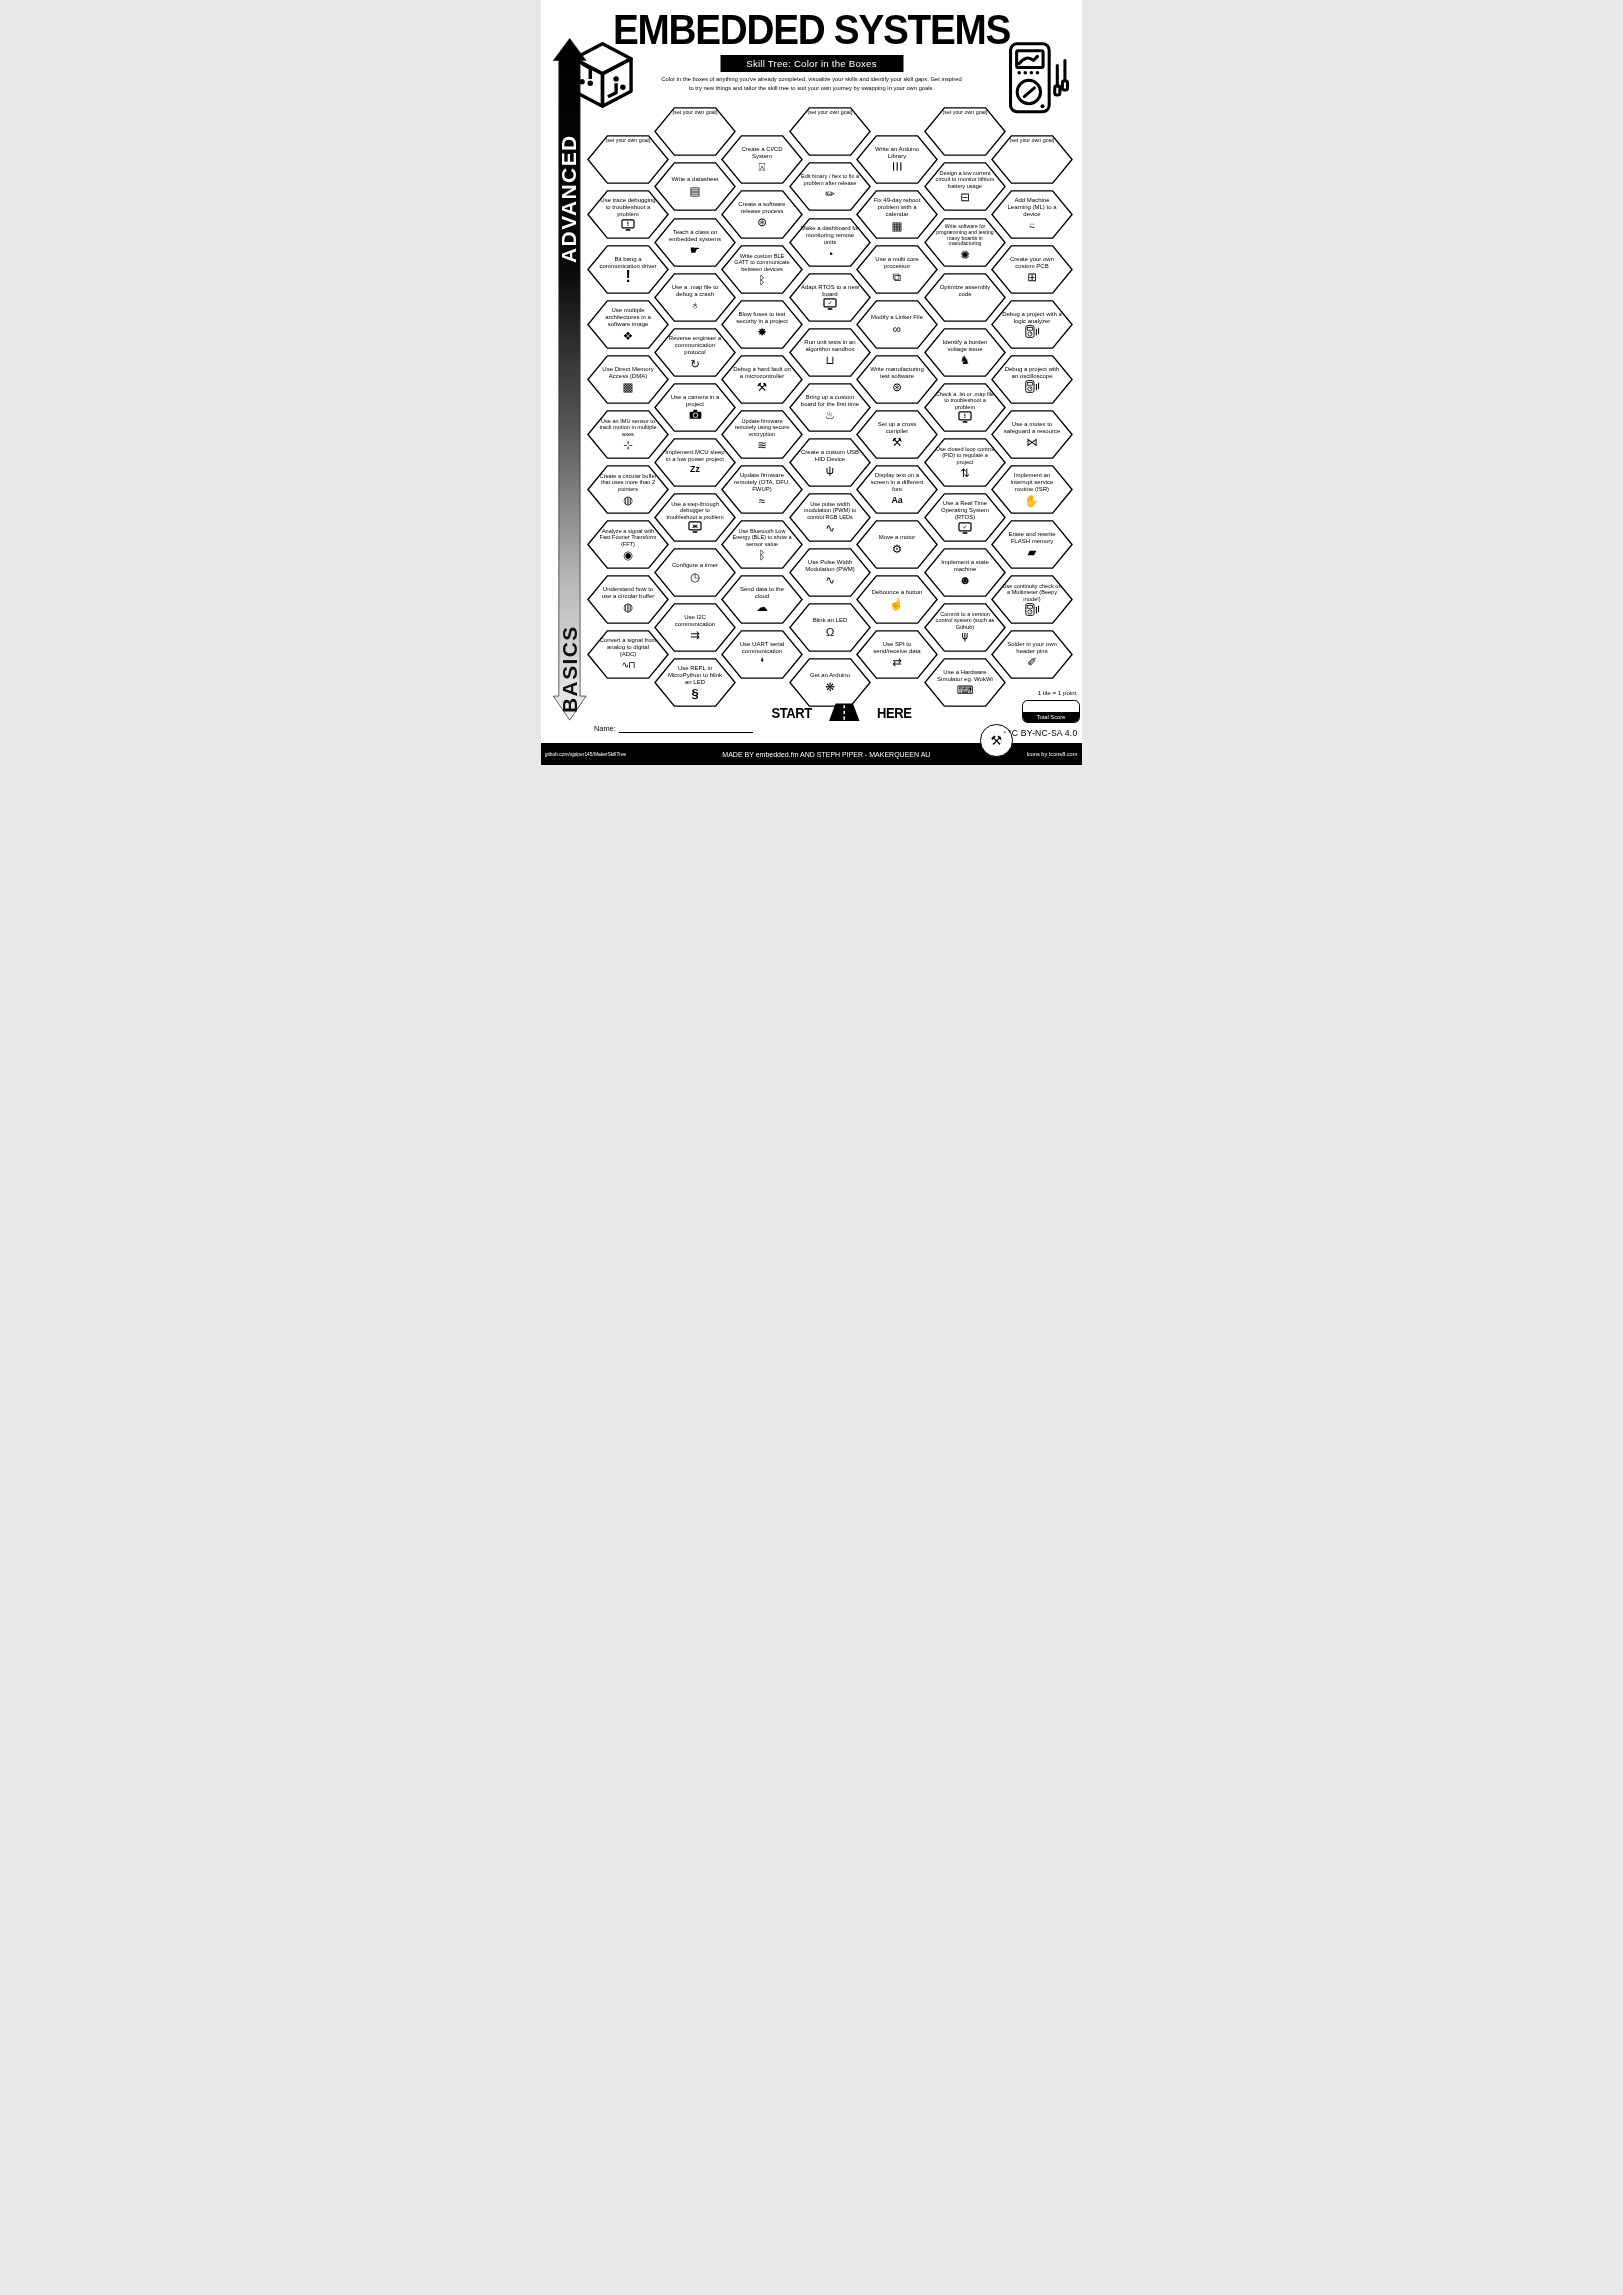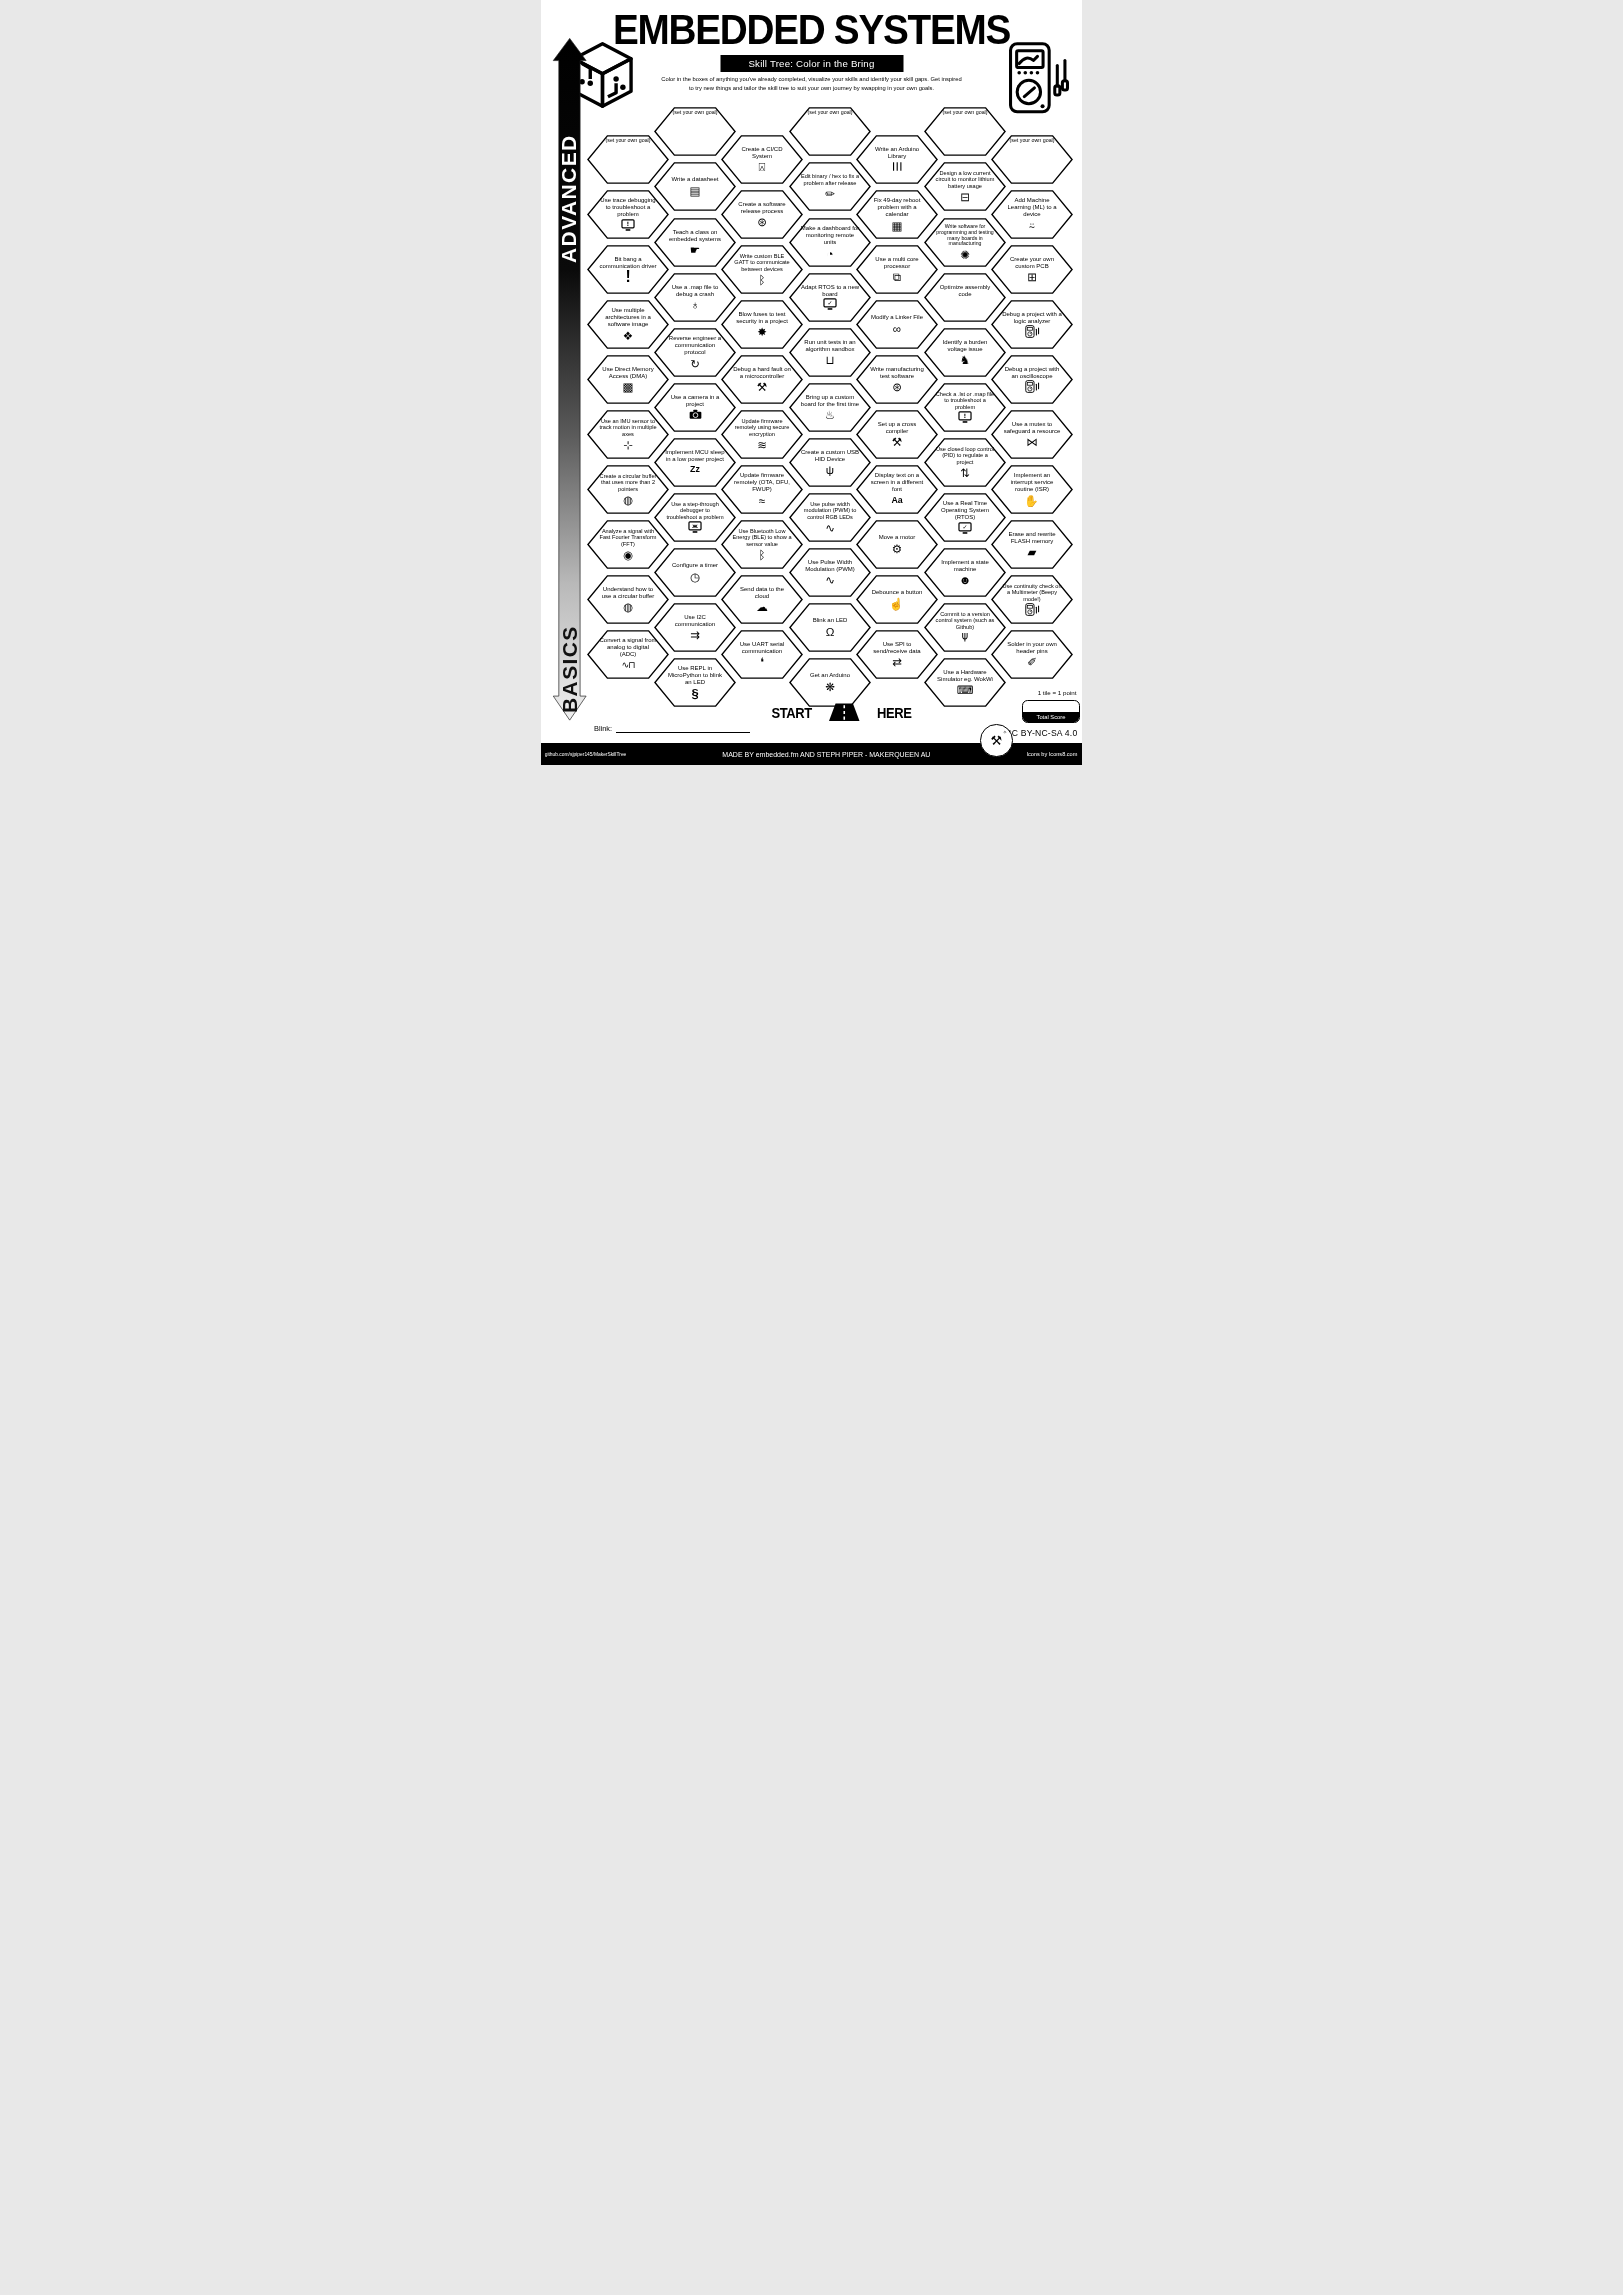--- a/index.html
+++ b/index.html
@@ -78,21 +78,21 @@
       </g>
       <circle cx="20" cy="60" r="4" fill="#000"></circle>
       <circle cx="32" cy="62" r="4" fill="#000"></circle>
       <circle cx="70" cy="56" r="4" fill="#000"></circle>
       <circle cx="80" cy="68" r="4" fill="#000"></circle>
     </svg>
   </span>
 
   <div class="title">EMBEDDED SYSTEMS</div>
   <div class="subtitle-box">
-    <span>Skill Tree: Color in the Bring</span>
+    <span>Skill Tree: Color in the Boxes</span>
   </div>
   <div class="desc">
     <div>Color in the boxes of anything you've already completed, visualize your skills and identify your skill gaps.  Get inspired</div>
     <div>to try new things and tailor the skill tree to suit your own journey by swapping in your own goals.</div>
   </div>
 
   <span class="dmm-logo">
     <svg width="61" height="74" viewBox="0 0 120 145">
       <g fill="none" stroke="#000" stroke-width="6" stroke-linecap="round" stroke-linejoin="round">
         <rect x="5" y="5" width="76" height="134" rx="13"></rect>
@@ -705,21 +705,21 @@
     <span>
       <svg width="30.5" height="18.5" viewBox="0 0 70 42">
         <path d="M15 1 L55 1 L70 41 L0 41 Z" fill="#000"></path>
         <line x1="35" y1="5" x2="35" y2="41" stroke="#fff" stroke-width="3.6" stroke-dasharray="7 6"></line>
       </svg>
     </span>
     <span class="sh-word">HERE</span>
   </div>
 
   <div class="name-row">
-    <span class="n-label">Blink:</span>
+    <span class="n-label">Name:</span>
     <span class="name-line"></span>
   </div>
 
   <div class="tile-point">1 tile = 1 point</div>
   <div class="score-box">
     <div class="score-bar">Total Score</div>
   </div>
 
   <div class="cc-logo">⚒<span class="spark">✧</span></div>
   <div class="cc-text">CC BY-NC-SA 4.0</div>

